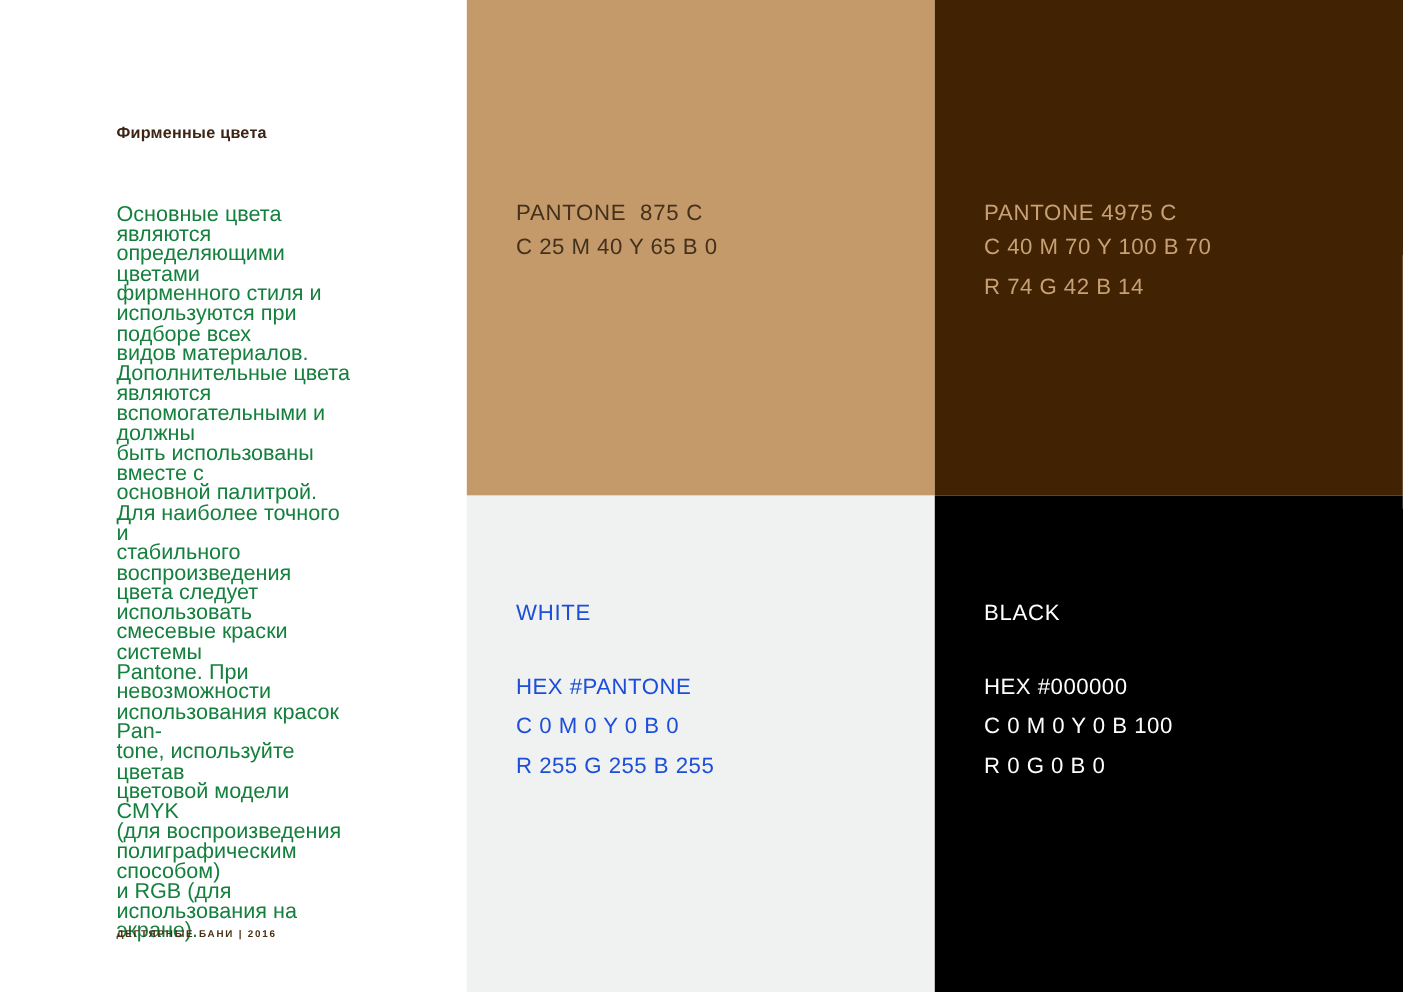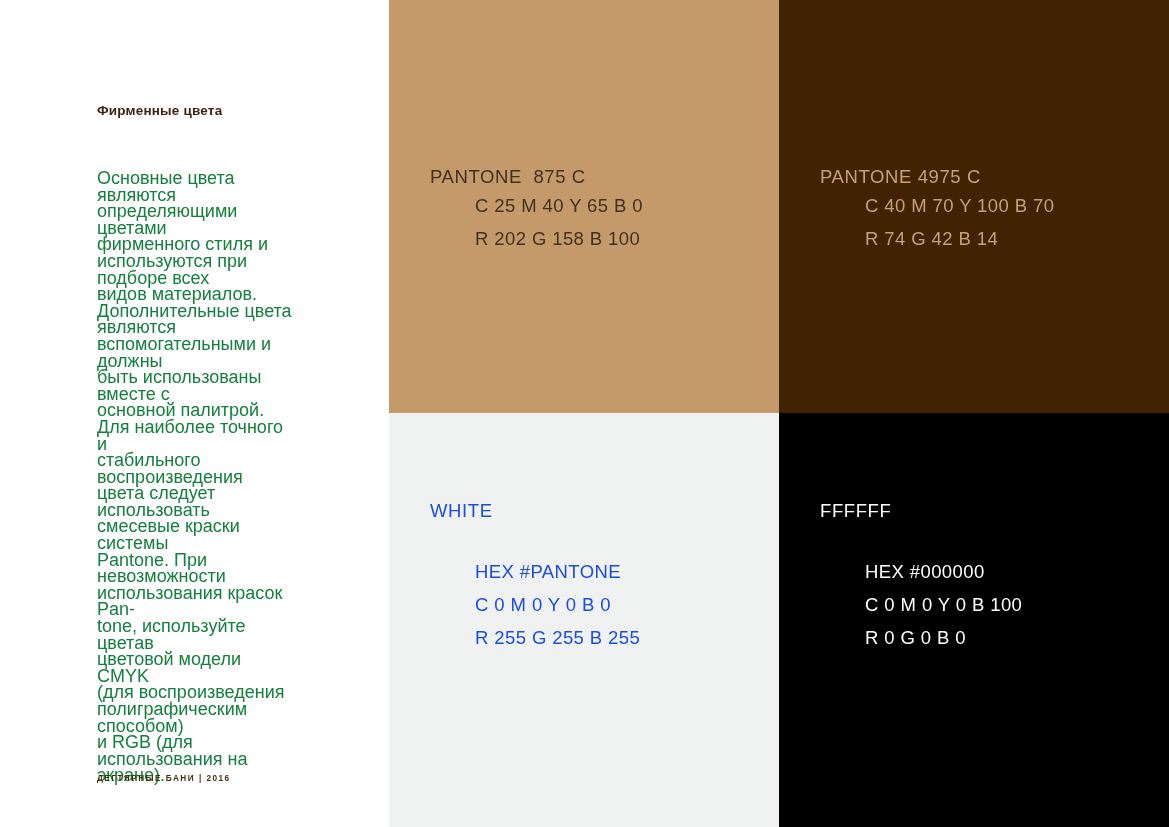--- a/index.html
+++ b/index.html
@@ -78,21 +78,20 @@
     top: 0;
     right: 10px;
   }
   .swatch-name {
     font-size: 18.5px;
     letter-spacing: 0.6px;
     white-space: pre;
   }
   .swatch-lines {
     margin-top: 33px;
-    margin-left: 45px;
   }
   .swatch-line {
     font-size: 18.5px;
     letter-spacing: 0.4px;
     line-height: 33.2px;
     white-space: pre;
   }
 
   
   .panel-pantone-875 {
@@ -162,21 +161,20 @@
     <div class="footer-note">ДЕГТЯРНЫЕ БАНИ | 2016</div>
   </div>
 
   <div class="swatch-grid">
 
     <div class="swatch panel-pantone-875">
       <div class="swatch-inner">
         <div class="swatch-name">PANTONE  875 C</div>
         <div class="swatch-lines">
           <div class="swatch-line">C 25 M 40 Y 65 B 0</div>
-          <div class="swatch-line">R 202 G 158 B 100</div>
         </div>
       </div>
     </div>
 
     <div class="swatch panel-pantone-4975">
       <div class="swatch-inner">
         <div class="swatch-name">PANTONE 4975 C</div>
         <div class="swatch-lines">
           <div class="swatch-line">C 40 M 70 Y 100 B 70</div>
           <div class="swatch-line">R 74 G 42 B 14</div>
@@ -190,21 +188,21 @@
         <div class="swatch-lines">
           <div class="swatch-line">HEX #PANTONE</div>
           <div class="swatch-line">C 0 M 0 Y 0 B 0</div>
           <div class="swatch-line">R 255 G 255 B 255</div>
         </div>
       </div>
     </div>
 
     <div class="swatch panel-black">
       <div class="swatch-inner">
-        <div class="swatch-name">FFFFFF</div>
+        <div class="swatch-name">BLACK</div>
         <div class="swatch-lines">
           <div class="swatch-line">HEX #000000</div>
           <div class="swatch-line">C 0 M 0 Y 0 B 100</div>
           <div class="swatch-line">R 0 G 0 B 0</div>
         </div>
       </div>
     </div>
 
   </div>
 </div>

